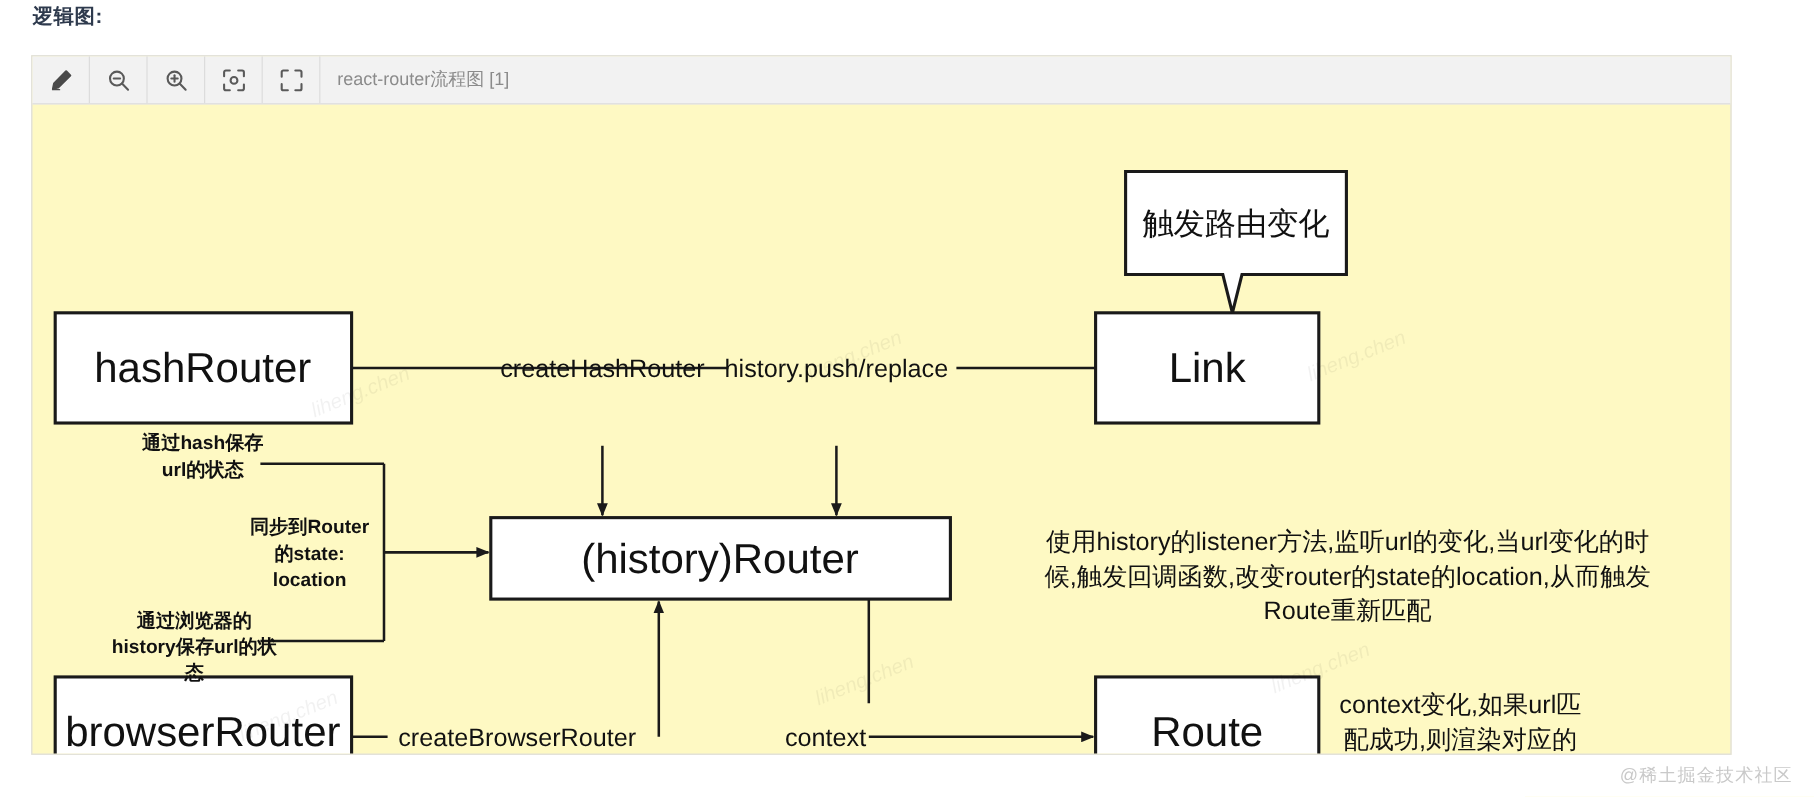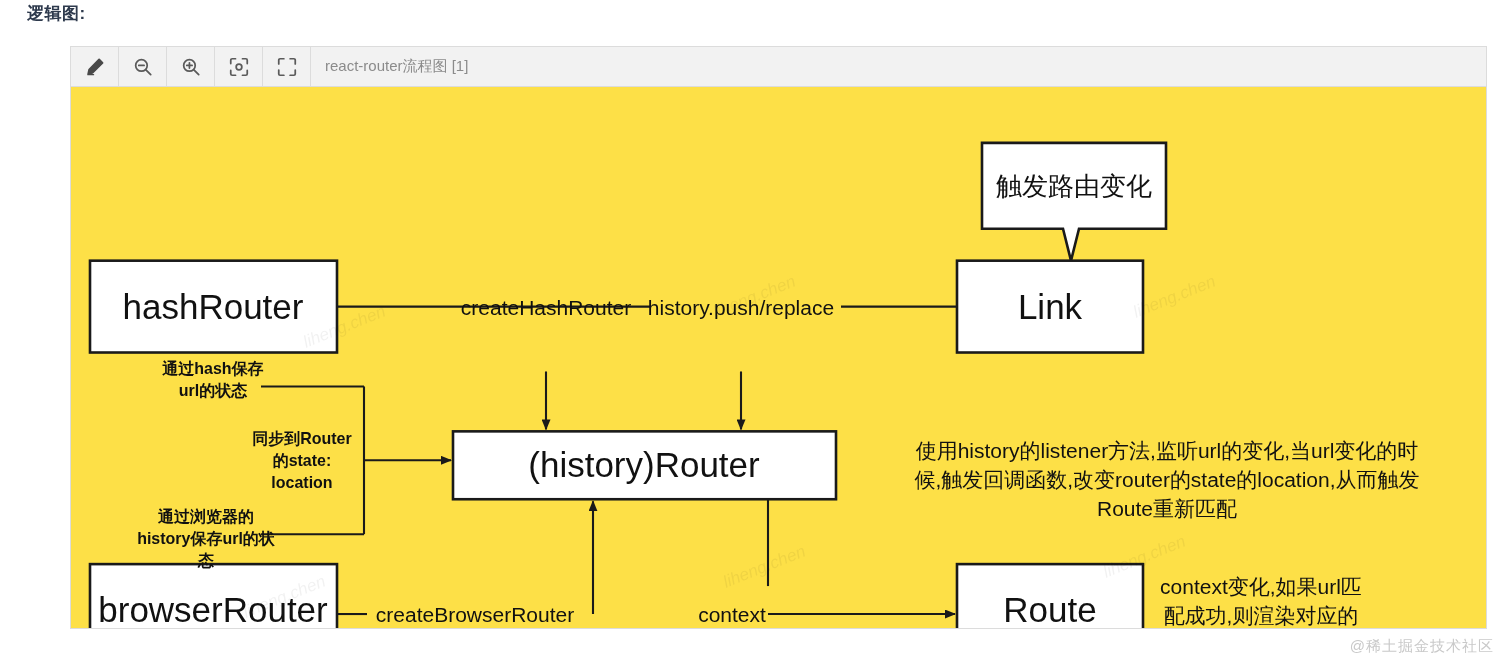--- a/index.html
+++ b/index.html
@@ -13,23 +13,22 @@
   #page-title{
     position:absolute;left:27px;top:2px;
     font-size:17px;font-weight:700;color:#2e3a4d;
     letter-spacing:.5px;
     text-align:right;
   }
   #viewer{
     position:absolute;left:26px;top:46px;
     width:1417px;height:583px;
     border:1px solid #dcdcdc;
-    background:#fde047;
+    background:#fef9c3;
     box-sizing:border-box;
-    margin-left:44px;
   }
   #toolbar{
     position:absolute;left:0;top:0;right:0;height:40px;
     background:#f2f2f2;
     border-bottom:1px solid #dcdcdc;
     display:flex;align-items:stretch;
     box-sizing:border-box;
   }
   .tool-btn{
     width:47px;

